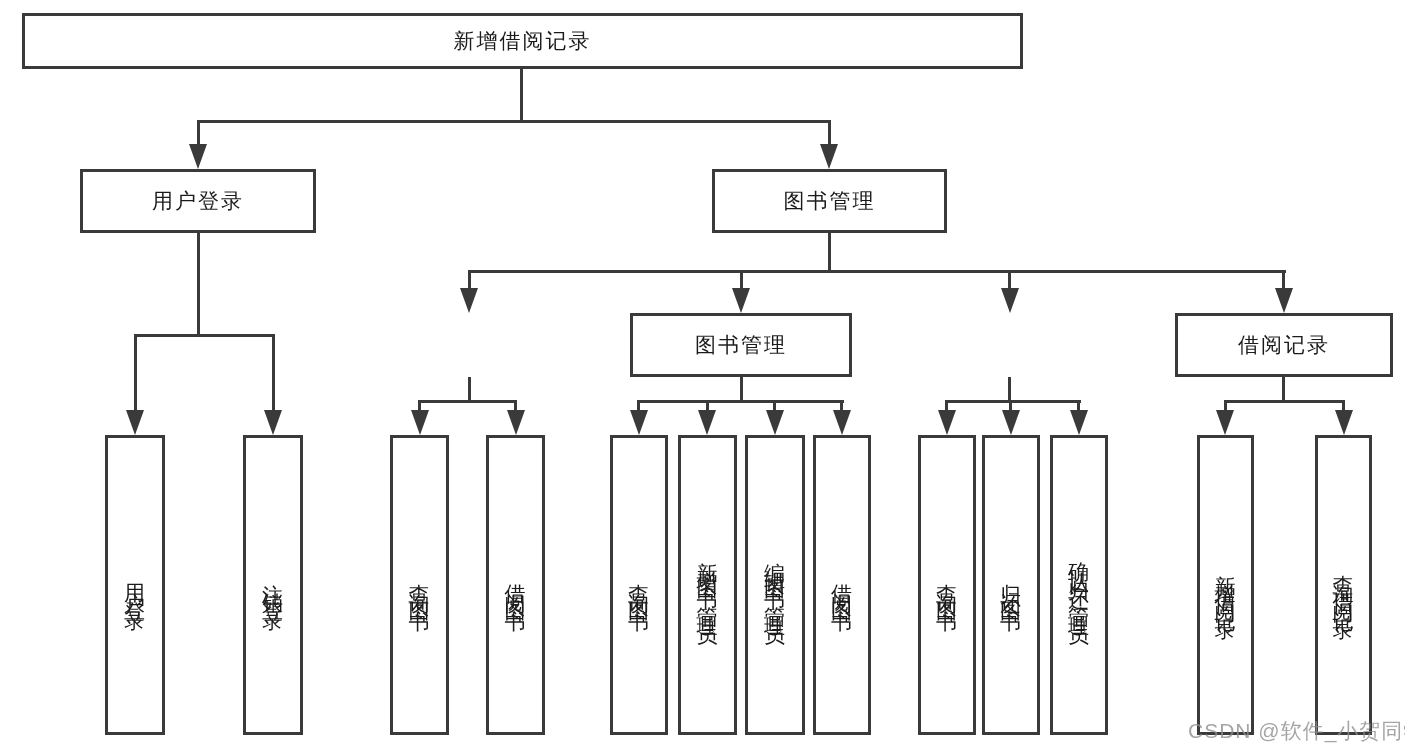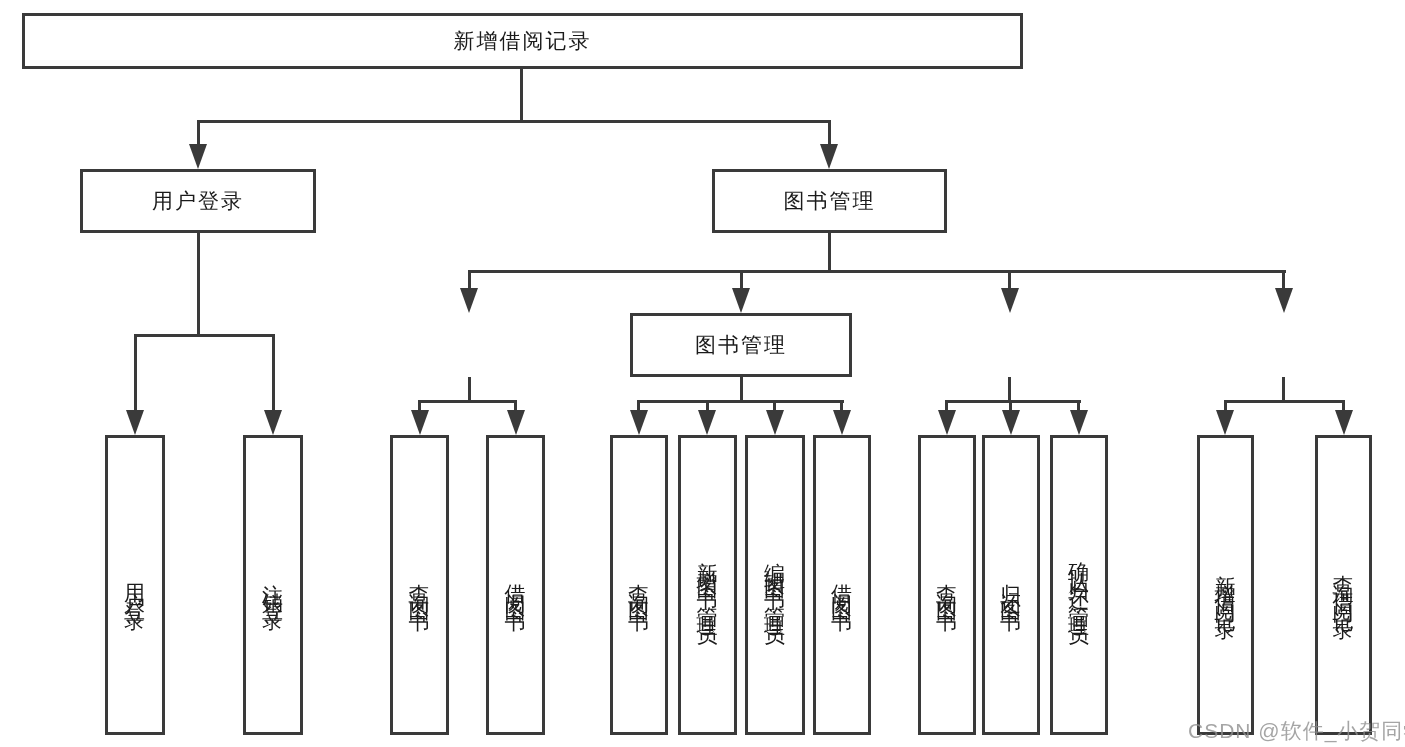--- a/index.html
+++ b/index.html
@@ -45,20 +45,23 @@
 
   <div class="box" style="left:80px;top:169px;width:236px;height:64px">
     <span class="hlabel">用户登录</span>
   </div>
   <div class="box" style="left:712px;top:169px;width:235px;height:64px">
     <span class="hlabel">图书管理</span>
   </div>
 
   <div class="box" style="left:630px;top:313px;width:222px;height:64px">
     <span class="hlabel">图书管理</span>
+  </div>
+  <div class="box" style="left:1175px;top:313px;width:218px;height:64px">
+    <span class="hlabel">借阅记录</span>
   </div>
 
   <div class="box" style="left:105px;top:435px;width:60px;height:300px">
     <span class="vtext">用户登录</span>
   </div>
   <div class="box" style="left:243px;top:435px;width:60px;height:300px">
     <span class="vtext">注销登录</span>
   </div>
 
   <div class="box" style="left:390px;top:435px;width:59px;height:300px">

